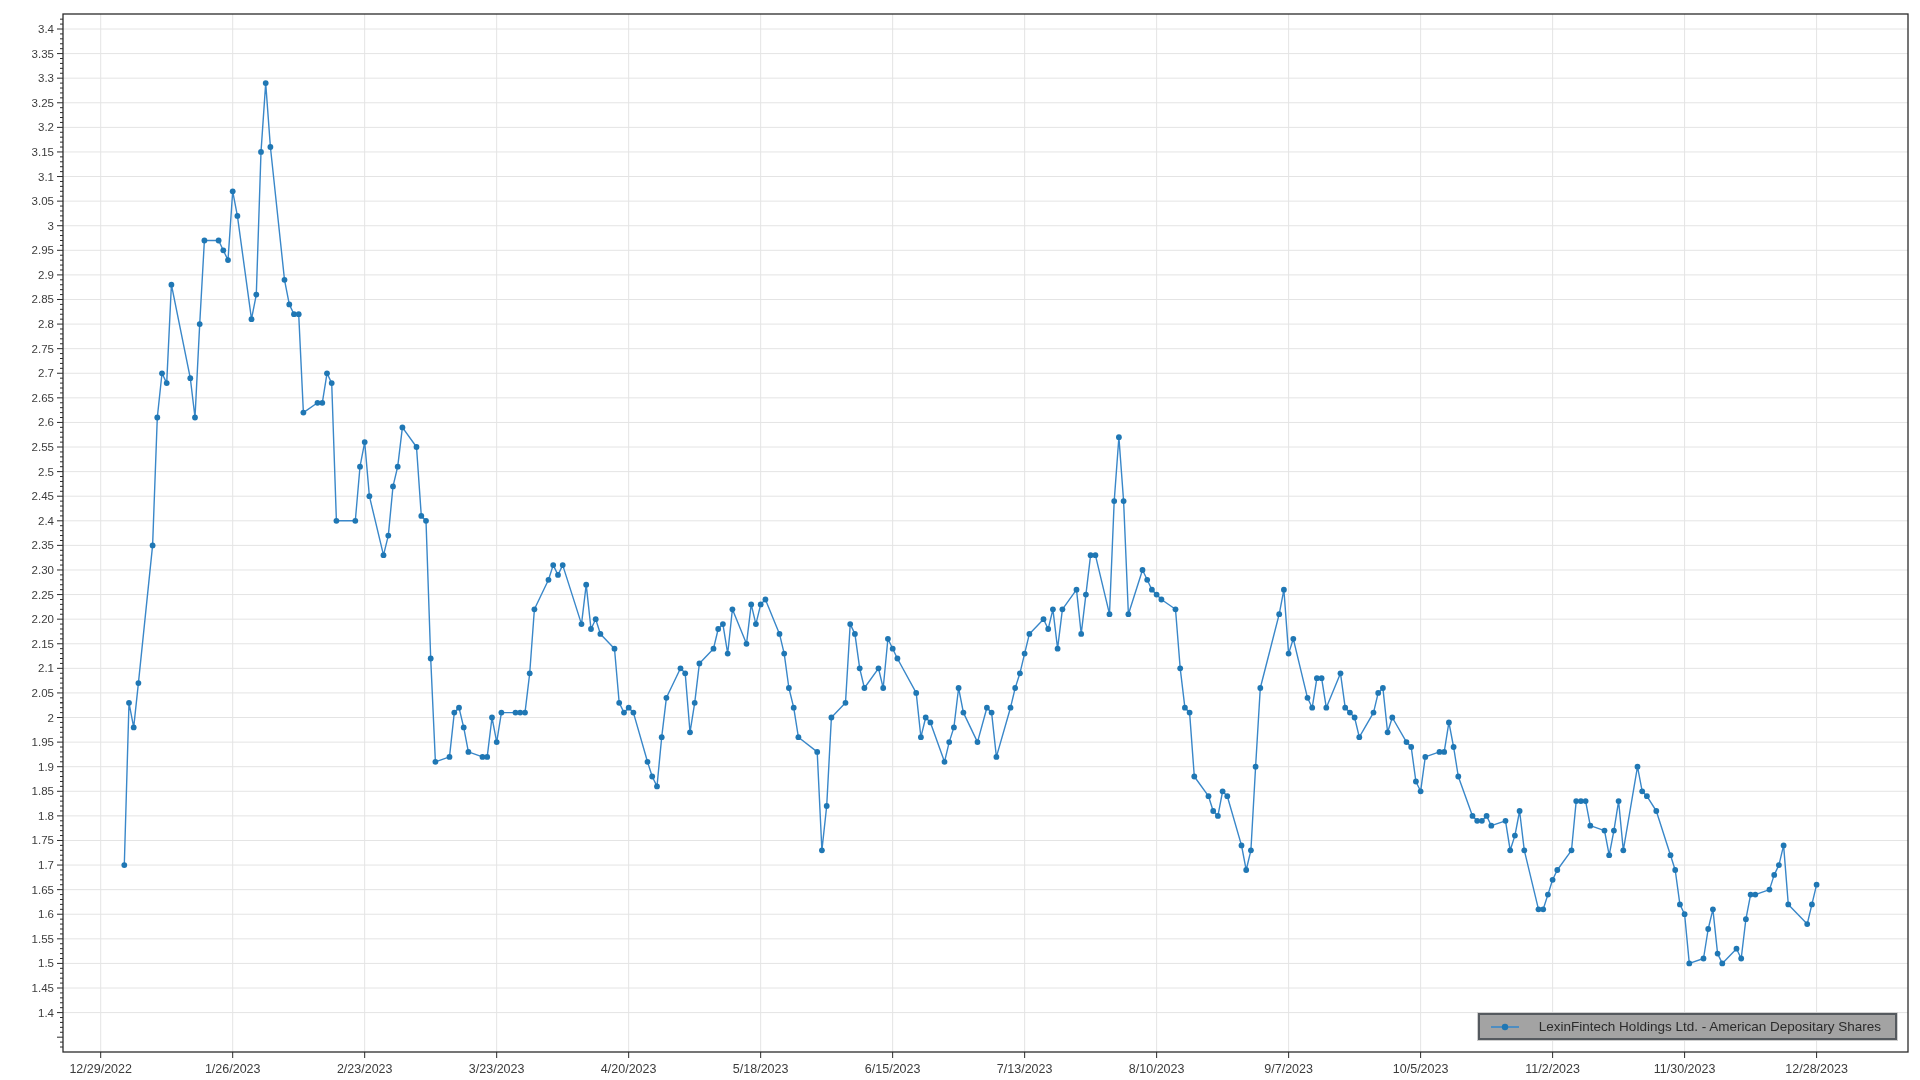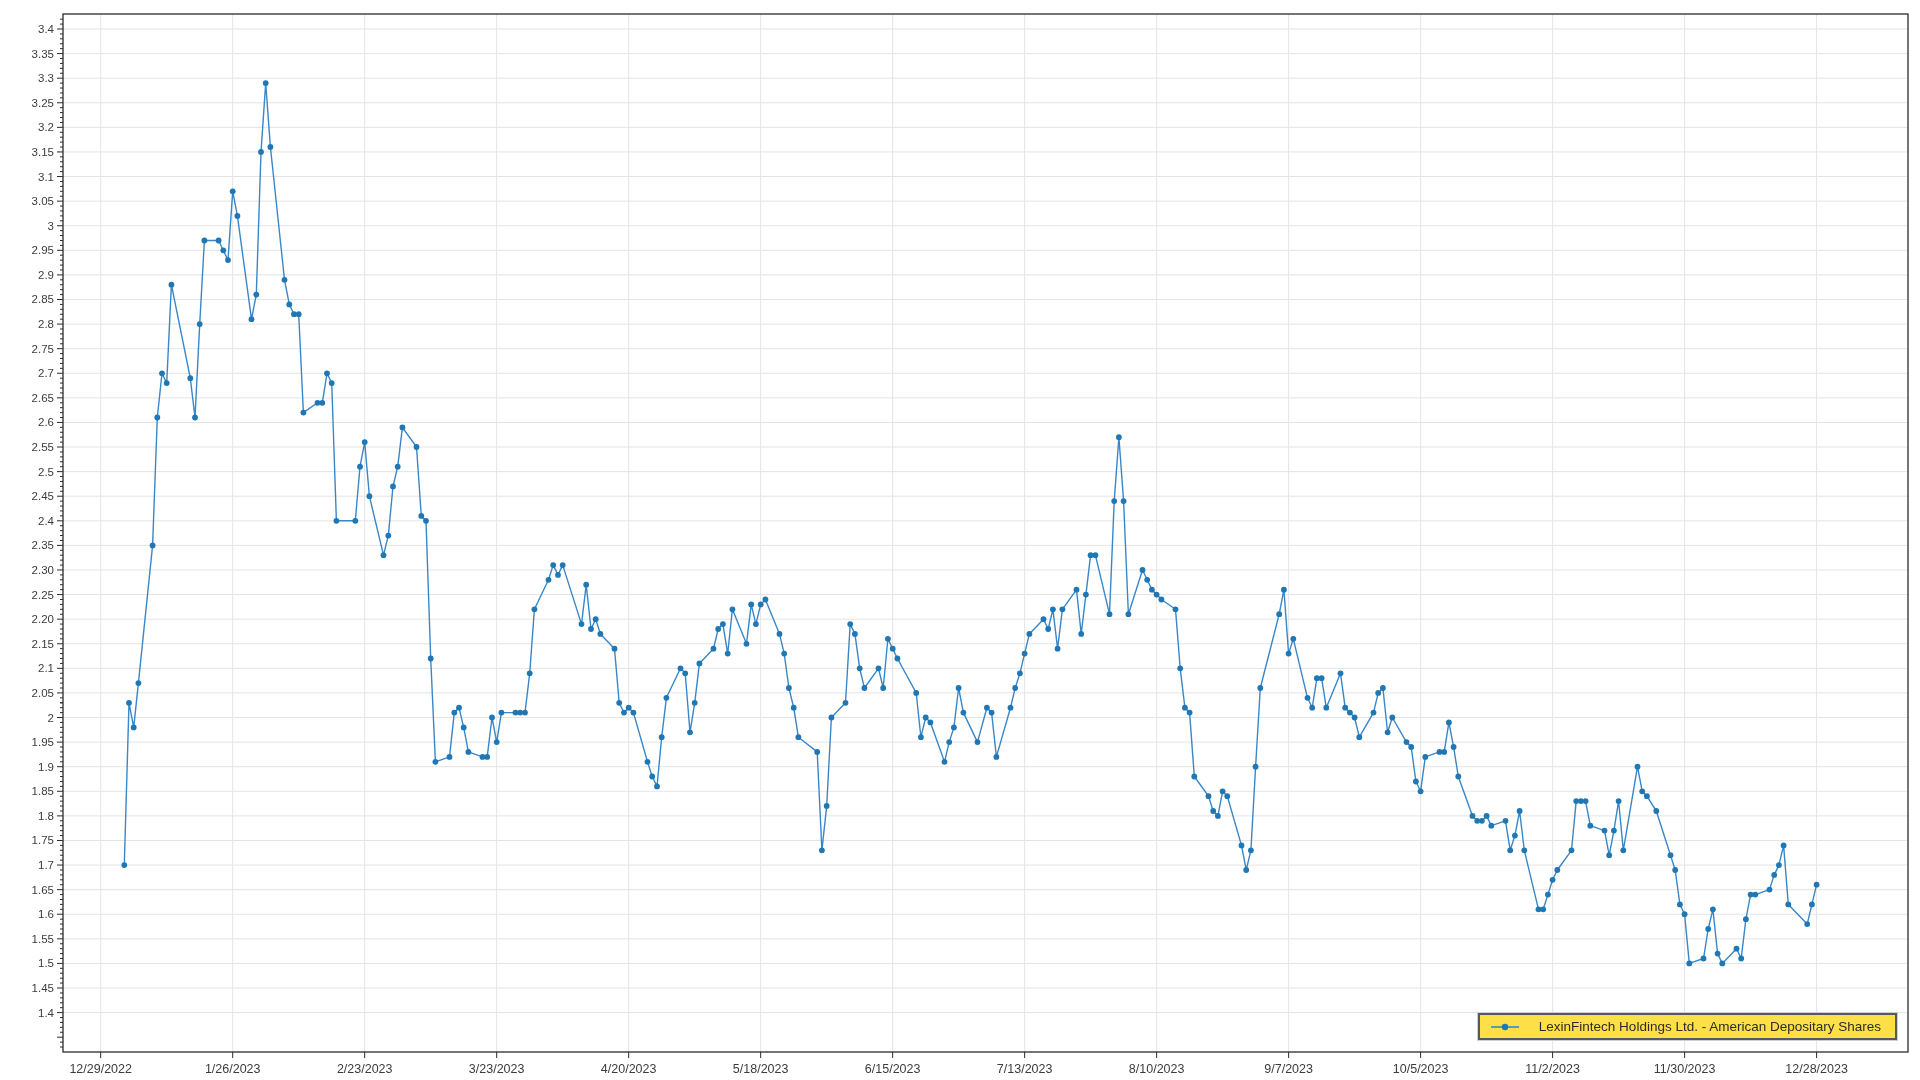--- a/index.html
+++ b/index.html
@@ -2,21 +2,21 @@
 <html><head>
 <meta charset="utf-8">
 <style>
   html,body{margin:0;padding:0;background:#ffffff;}
   body{font-family:"Liberation Sans","DejaVu Sans",sans-serif;}
   #stage{position:relative;width:1920px;height:1080px;background:#fff;overflow:hidden;}
   #chart-svg{position:absolute;left:0;top:0;}
   .legend-box{
     position:absolute;
     display:flex;align-items:center;gap:19px;
-    background:#fde047;border:2px solid #555a5f;outline:1px solid #cfcfcf;
+    background:#a3a3a3;border:2px solid #555a5f;outline:1px solid #cfcfcf;
     padding:4px 14px 4px 10px;
     font-size:13.5px;color:#2b2b2b;white-space:nowrap;
   }
   .legend-swatch{flex:0 0 auto;display:block;}
 </style>
 </head>
 <body>
 
 <div id="stage">
   <svg id="chart-svg" width="1920" height="1080">

